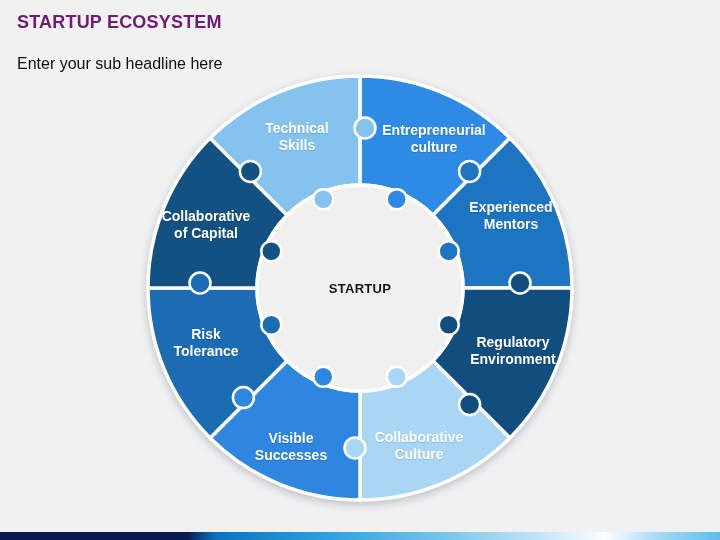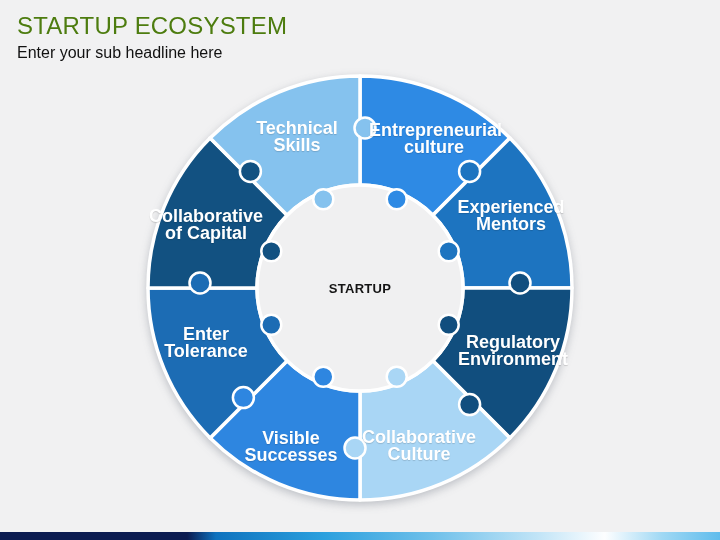--- a/index.html
+++ b/index.html
@@ -1,26 +1,26 @@
 <!DOCTYPE html>
 <html><head>
 <meta charset="utf-8">
 <style>
   html,body{margin:0;padding:0;}
   body{width:720px;height:540px;font-family:"Liberation Sans",sans-serif;}
   .slide{position:relative;width:720px;height:540px;background:#F1F1F2;overflow:hidden;}
 
   .header{position:absolute;left:17px;top:12px;}
-  .title{font-size:24px;font-weight:normal;color:#4d7c0f;letter-spacing:.2px;}
-  .subtitle{font-size:16px;color:#111;margin-top:4px;}
+  .title{font-size:18px;font-weight:bold;color:#701a75;letter-spacing:.2px;}
+  .subtitle{font-size:16px;color:#111;margin-top:22px;}
 
   .ring-svg{position:absolute;left:0;top:0;filter:drop-shadow(0 3px 4px rgba(70,80,95,.3));}
 
   .seg-label{position:absolute;transform:translate(-50%,-50%);width:130px;
-    text-align:center;color:#FFFFFF;font-size:18px;font-weight:bold;line-height:17px;
+    text-align:center;color:#FFFFFF;font-size:14px;font-weight:bold;line-height:17px;
     text-shadow:0 1px 1px rgba(0,0,0,.15);pointer-events:none;}
 
   .center-label{position:absolute;left:360px;top:288px;transform:translate(-50%,-50%);
     width:180px;text-align:center;color:#151515;font-size:13px;font-weight:bold;
     line-height:27px;letter-spacing:.3px;}
 
   .footer-bar{position:absolute;left:0;bottom:0;width:720px;height:8px;background:#0B1B50;}
 </style>
 </head>
 <body>
@@ -84,21 +84,21 @@
   </div>
   <div class="seg-label" style="left:419px;top:446px;">
     <div>Collaborative</div>
     <div>Culture</div>
   </div>
   <div class="seg-label" style="left:291px;top:447px;">
     <div>Visible</div>
     <div>Successes</div>
   </div>
   <div class="seg-label" style="left:206px;top:343px;">
-    <div>Enter</div>
+    <div>Risk</div>
     <div>Tolerance</div>
   </div>
   <div class="seg-label" style="left:206px;top:225px;">
     <div>Collaborative</div>
     <div>of Capital</div>
   </div>
   <div class="seg-label" style="left:297px;top:137px;">
     <div>Technical</div>
     <div>Skills</div>
   </div>

